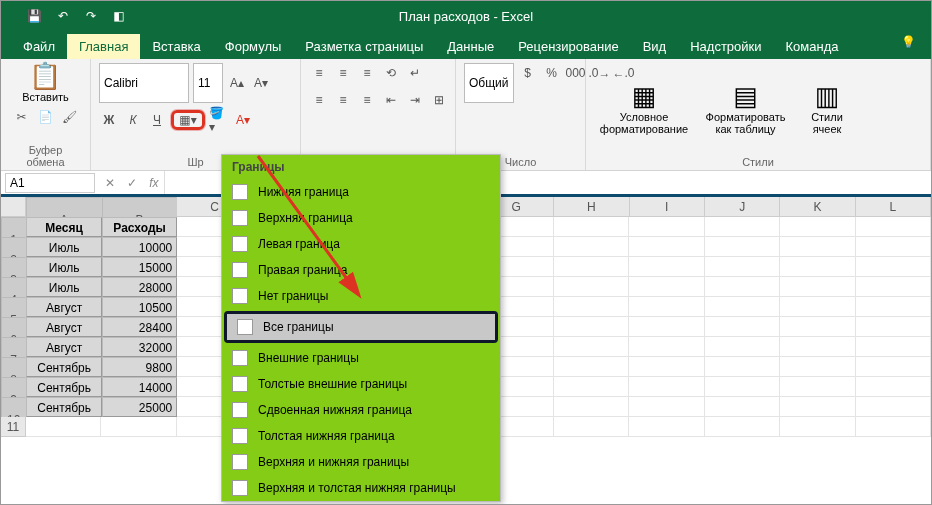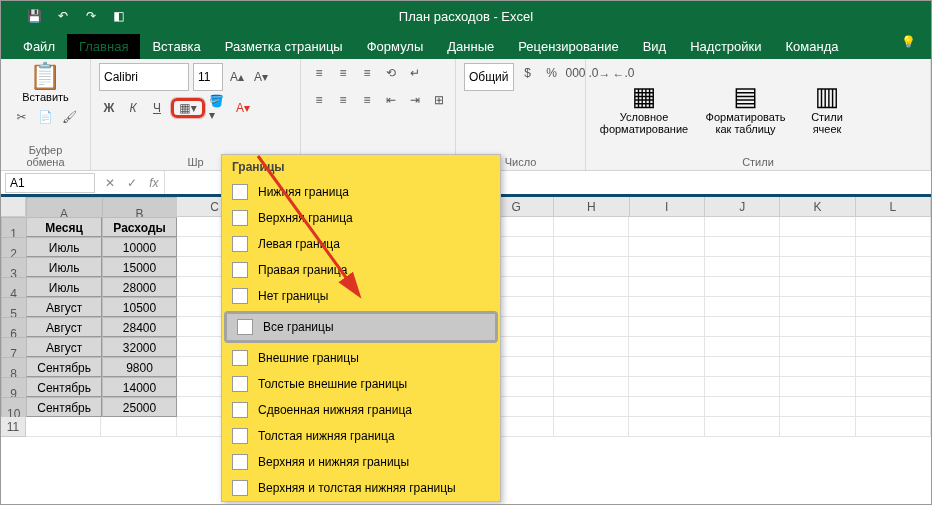--- a/index.html
+++ b/index.html
@@ -3,52 +3,52 @@
 <meta charset="utf-8">
 <style>
   * { box-sizing: border-box; margin: 0; padding: 0; }
   body { font-family: "Segoe UI", Tahoma, sans-serif; font-size: 12px; background: #fff; width: 932px; height: 505px; overflow: hidden; border: 1px solid #999; position: relative; }
   .titlebar { background: #0e6b3c; height: 30px; display: flex; align-items: center; color: #fff; position: relative; }
   .qat { display: flex; align-items: center; gap: 10px; margin-left: 25px; }
   .qat .ico { width: 18px; height: 18px; color: #fff; display:flex; align-items:center; justify-content:center;}
   .title { position: absolute; left: 50%; transform: translateX(-50%); font-size: 13px; }
   .tabsrow { background: #0e6b3c; height: 28px; display: flex; align-items: flex-end; color: #fff; padding-left: 10px; gap: 0; position: relative;}
   .tab { padding: 5px 12px; font-size: 13px; cursor: pointer; }
-  .tab.active { background: #000000; color: #0e6b3c; }
+  .tab.active { background: #fef9c3; color: #0e6b3c; }
   .tab.file { color: #fff; }
   .tell { position:absolute; right:15px; top:4px; }
   .ribbon { background: #f3f3f3; border-bottom: 1px solid #d3d3d3; height: 112px; display: flex; }
   .group { border-right: 1px solid #d9d9d9; padding: 4px 8px 2px 8px; display: flex; flex-direction: column; justify-content: space-between; }
   .group-label { text-align: center; color: #666; font-size: 11px; padding-top: 2px; }
   .group-body { flex: 1; display: flex; align-items:center; gap:4px; }
   .big-btn { display: flex; flex-direction: column; align-items: center; gap: 2px; width: 58px; font-size: 11px; text-align:center; cursor:pointer;}
   .big-btn .bi { font-size: 26px; line-height:1; }
   .fontrow { display:flex; gap:4px; align-items:center; margin-bottom:3px;}
-  .sel { background:#fff; border:1px solid #bbb; padding:6px 4px; font-size:12px; }
+  .sel { background:#fff; border:1px solid #bbb; padding:12px 4px; font-size:12px; }
   .iconbtn { width:20px; height:20px; display:inline-flex; align-items:center; justify-content:center; cursor:pointer; color:#555; font-size:12px;}
   .highlight-red { border:3px solid #d32; border-radius:6px; box-shadow:0 0 0 1px rgba(211,34,34,0.3);}
   .namebox-row { display:flex; align-items:center; height:26px; border-bottom:3px solid #0c4a6e;}
   .namebox { width:90px; border:1px solid #ccc; margin:0 4px; padding:2px 4px; font-size:12px; background:#fff;}
   .fx { color:#888; margin:0 6px;}
   .sheet { position:relative; }
   .colhdr { display:flex; height:20px;}
   .colhdr .corner { width:26px; background:#e8e8e8; border-right:1px solid #ccc; border-bottom:1px solid #ccc;}
   .colhdr .ch { width:78px; background:#e8e8e8; border-right:1px solid #ccc; border-bottom:1px solid #ccc; text-align:center; font-size:12px; color:#555; line-height:20px;}
   .row { display:flex; height:20px;}
   .rh { width:26px; background:#e8e8e8; border-right:1px solid #ccc; border-bottom:1px solid #ccc; text-align:center; font-size:12px; color:#555; line-height:20px;}
   .cell { width:78px; border-right:1px solid #e4e4e4; border-bottom:1px solid #e4e4e4; font-size:12px; line-height:20px; padding:0 4px;}
   .cell.sel { background:#d8d8d8; border-right:1px solid #999; border-bottom:1px solid #999;}
   .cell.hdr { font-weight:bold; text-align:center; background:#d8d8d8;}
-  .cell.num { text-align:center;}
-  .dropdown { position:absolute; left:220px; top:153px; width:280px; background:#fde047; border:1px solid #bbb; box-shadow:2px 2px 6px rgba(0,0,0,0.25); z-index:50; font-size:12px;}
+  .cell.num { text-align:right;}
+  .dropdown { position:absolute; left:220px; top:153px; width:280px; background:#84cc16; border:1px solid #bbb; box-shadow:2px 2px 6px rgba(0,0,0,0.25); z-index:50; font-size:12px;}
   .dd-title { font-weight:bold; padding:5px 10px; color:#444;}
   .dd-item { display:flex; align-items:center; gap:10px; padding:5px 10px; cursor:pointer;}
   .dd-item.high { background:#c8c8c8;}
   .dd-ico { width:16px; height:16px; border:1px solid #999; background:#fff; display:inline-block;}
-  .dd-highlight { border:3px solid #a3a3a3; border-radius:4px; margin:2px;}
+  .dd-highlight { border:3px solid #0f172a; border-radius:4px; margin:2px;}
   svg.arrow { position:absolute; left:247px; top:145px; z-index:60; pointer-events:none;}
   .colhdr .ch.sel { background:#ccc;}
   .rh.sel{ background:#ccc;}
 </style>
 </head>
 <body>
 
 <div class="titlebar">
   <div class="qat">
     <span class="ico">💾</span>
@@ -56,22 +56,22 @@
     <span class="ico">↷</span>
     <span class="ico">◧</span>
   </div>
   <div class="title">План расходов - Excel</div>
 </div>
 
 <div class="tabsrow">
   <div class="tab file">Файл</div>
   <div class="tab active">Главная</div>
   <div class="tab">Вставка</div>
+  <div class="tab">Формулы</div>
   <div class="tab">Разметка страницы</div>
-  <div class="tab">Формулы</div>
   <div class="tab">Данные</div>
   <div class="tab">Рецензирование</div>
   <div class="tab">Вид</div>
   <div class="tab">Надстройки</div>
   <div class="tab">Команда</div>
   <span class="tell">💡</span>
 </div>
 
 <div class="ribbon">
   <div class="group" style="width:90px">

